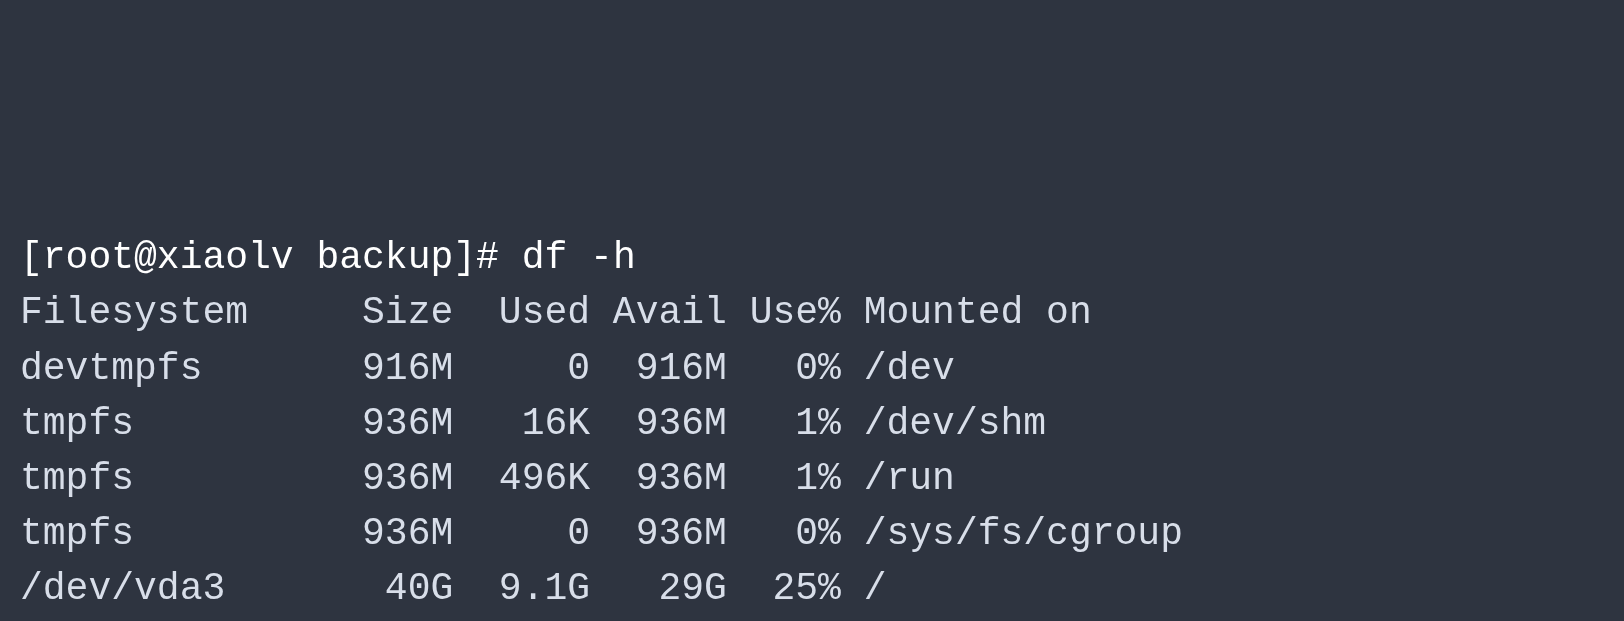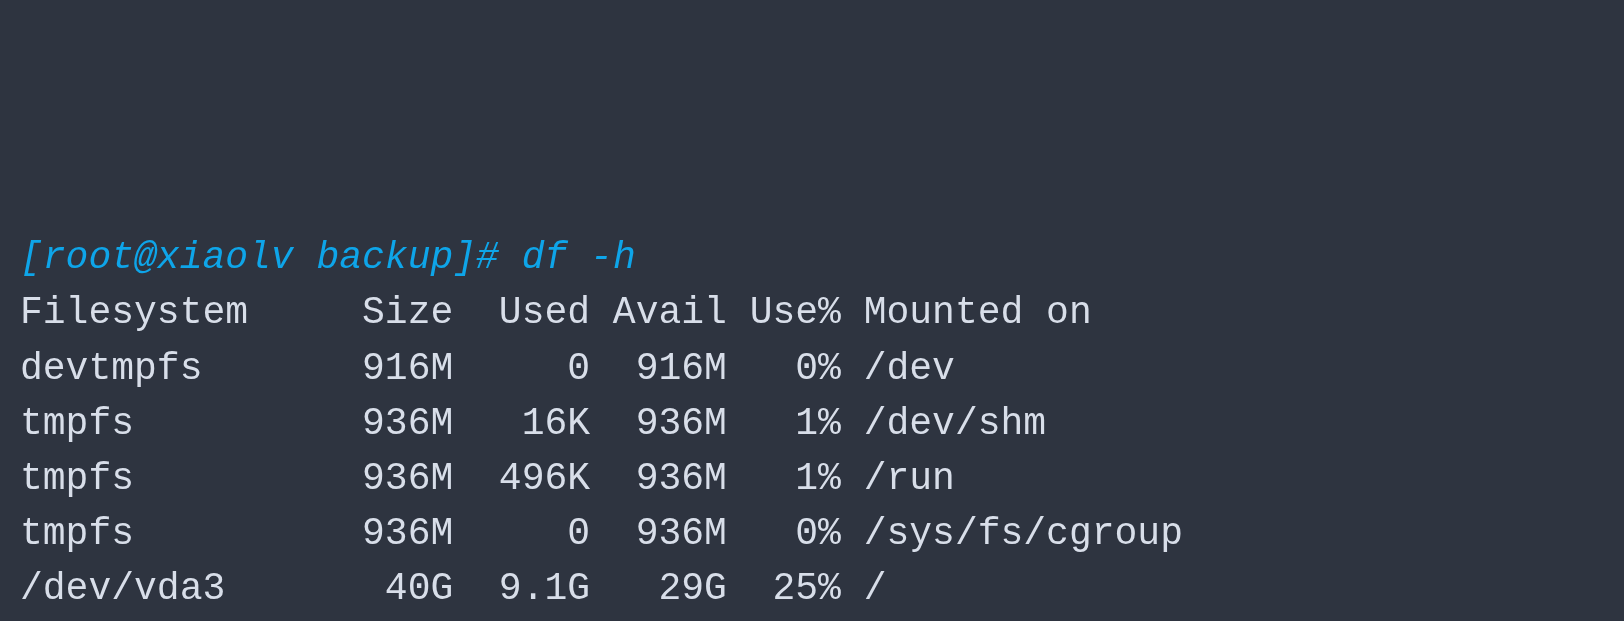--- a/index.html
+++ b/index.html
@@ -7,22 +7,21 @@
       padding: 10px 20px;
       background-color: #2e3440;
       color: #d8dee9;
       font-family: 'Consolas', 'Monaco', 'Courier New', monospace;
       font-size: 38px;
       line-height: 1.45;
       white-space: pre;
       overflow: hidden;
     }
     .prompt-line {
-      color: #0ea5e9;
-      font-style: italic;
+      color: #ffffff;
     }
     .header-row, .data-row {
       display: block;
     }
     .col {
       display: inline-block;
     }
     .col-fs { width: 13ch; text-align: left; }
     .col-size { width: 6ch; text-align: right; }
     .col-used { width: 6ch; text-align: right; }

